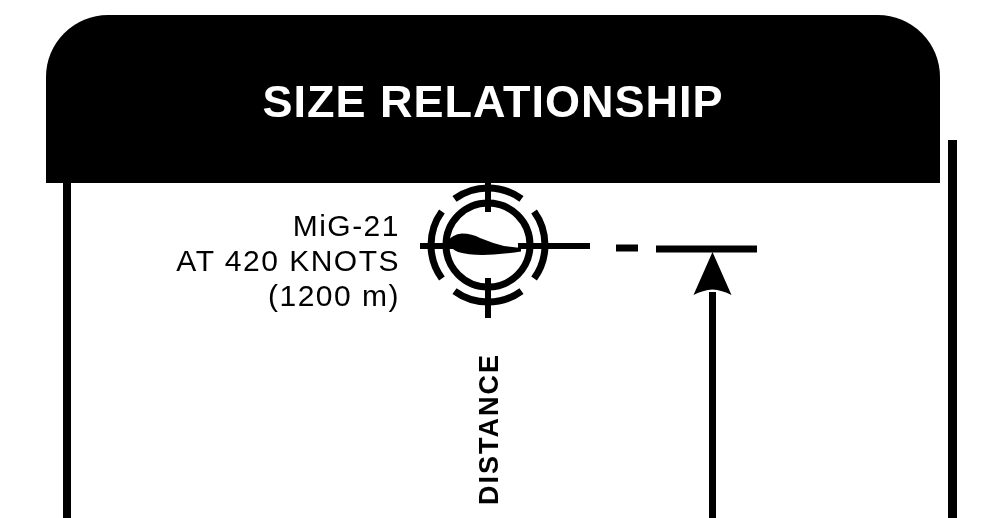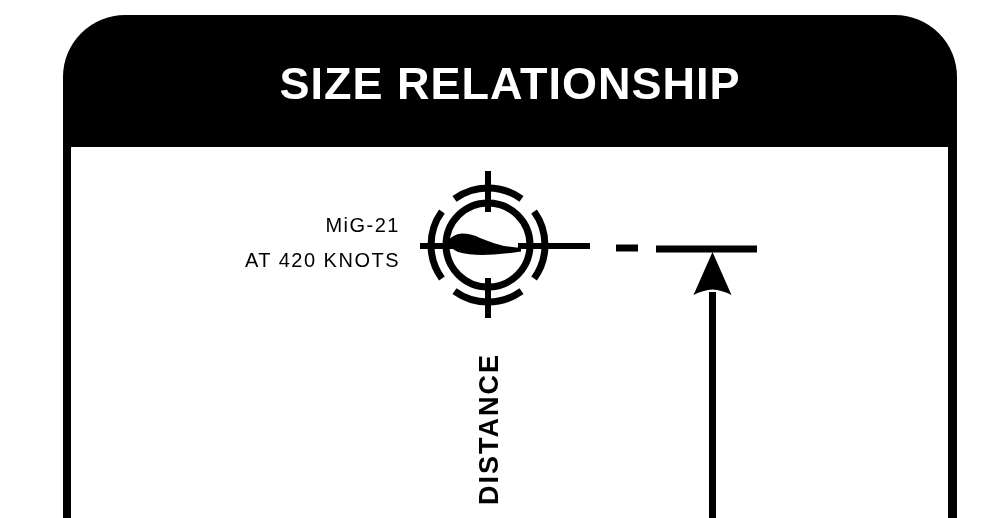--- a/index.html
+++ b/index.html
@@ -12,24 +12,24 @@
     font-family: "Liberation Sans", sans-serif;
   }
   .canvas {
     position: relative;
     width: 991px;
     height: 518px;
     background: #ffffff;
   }
   .banner {
     position: absolute;
-    left: 63px;
+    left: 46px;
     top: 15px;
     width: 894px;
-    height: 132px;
+    height: 168px;
     background: #000000;
     border-radius: 62px 62px 0 0;
     display: flex;
     align-items: center;
     justify-content: center;
   }
   .banner-title {
     color: #ffffff;
     font-size: 45px;
     font-weight: bold;
@@ -52,21 +52,21 @@
     width: 9px;
     height: 378px;
     background: #000000;
   }
   .target-label {
     position: absolute;
     top: 208px;
     right: 591px;
     text-align: right;
     color: #000000;
-    font-size: 20px;
+    font-size: 30px;
     line-height: 35px;
     letter-spacing: 1.5px;
     white-space: nowrap;
   }
   .diagram-svg {
     position: absolute;
     left: 0;
     top: 0;
     width: 991px;
     height: 518px;
@@ -95,20 +95,21 @@
   <div class="banner">
     <div class="banner-title">SIZE RELATIONSHIP</div>
   </div>
 
   <div class="border-left"></div>
   <div class="border-right"></div>
 
   <div class="target-label">
     <div>MiG-21</div>
     <div>AT 420 KNOTS</div>
+    <div>(1200 m)</div>
   </div>
 
   <svg class="diagram-svg" viewBox="0 0 991 518">
 
     <circle cx="488" cy="245" r="42" fill="none" stroke="#000000" stroke-width="7"></circle>
 
     <g fill="none" stroke="#000000" stroke-width="7">
       <path d="M 534.1 211.5 A 57 57 0 0 1 534.1 278.5"></path>
       <path d="M 521.5 291.1 A 57 57 0 0 1 454.5 291.1"></path>
       <path d="M 441.9 278.5 A 57 57 0 0 1 441.9 211.5"></path>

